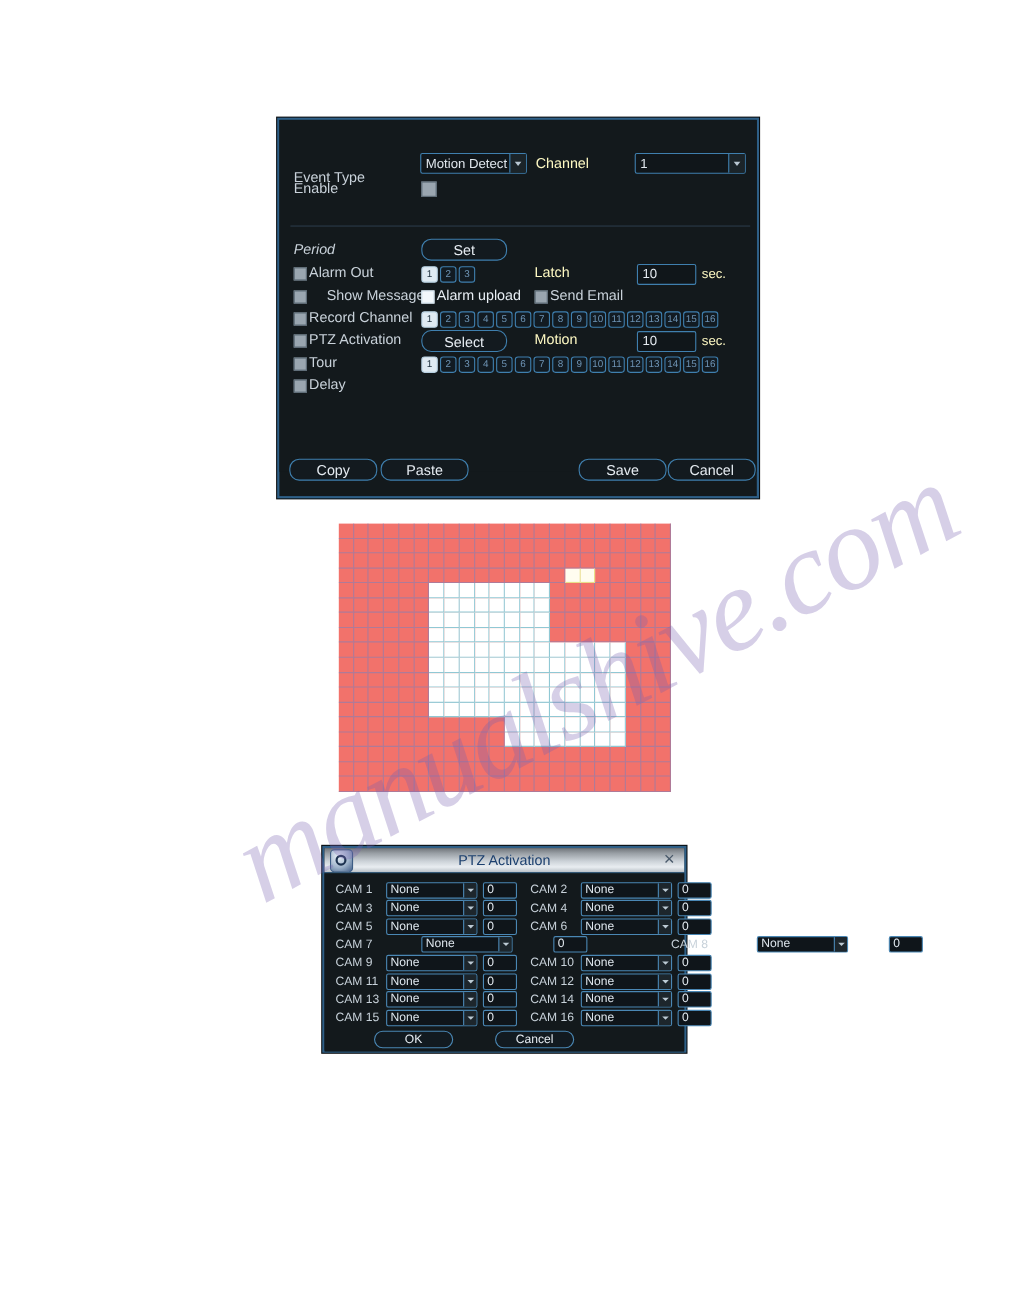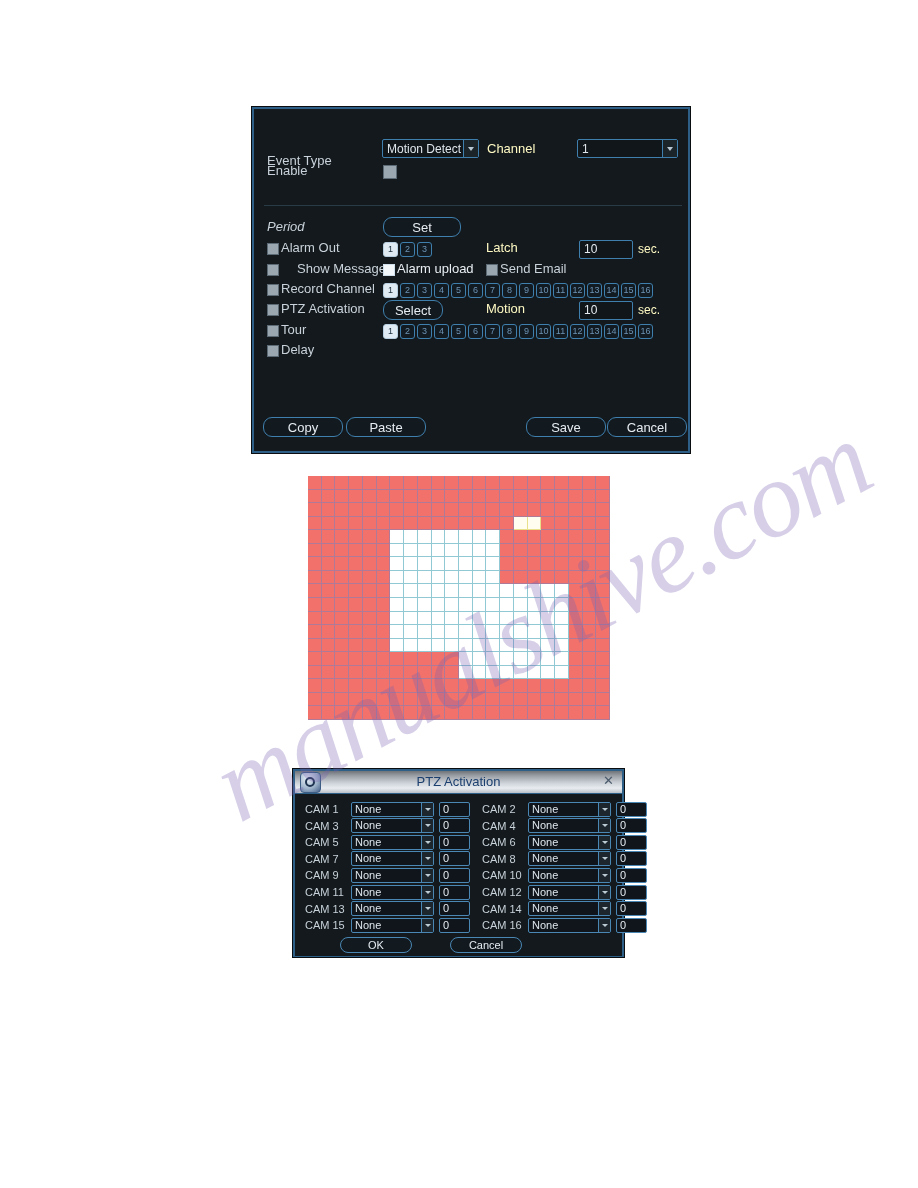--- a/index.html
+++ b/index.html
@@ -424,21 +424,21 @@
         <div class="chip">11</div>
         <div class="chip">12</div>
         <div class="chip">13</div>
         <div class="chip">14</div>
         <div class="chip">15</div>
         <div class="chip">16</div>
       </div>
 
     <div class="abs cb" style="left:13px; top:195px;"></div>
     <div class="abs lbl" style="left:27px; top:192px;">PTZ Activation</div>
-    <div class="abs btn" style="left:129px; top:191px; width:60px;">Select</div>
+    <div class="abs btn" style="left:129px; top:191px; width:78px;">Select</div>
     <div class="abs lbl dim" style="left:232px; top:192px;">Motion</div>
     <div class="abs ti" style="left:325px; top:192px; width:54px;">10</div>
     <div class="abs lbl dim" style="left:384px; top:194px; font-size:12px;">sec.</div>
 
     <div class="abs cb" style="left:13px; top:216px;"></div>
     <div class="abs lbl" style="left:27px; top:213px;">Tour</div>
     <div class="abs chips" id="tour-chips" style="left:129px; top:215px;">
         <div class="chip on">1</div>
         <div class="chip">2</div>
         <div class="chip">3</div>
@@ -915,21 +915,21 @@
         </div>
         <div class="ptz-num">0</div>
         <div style="width: 12px;"></div>
         <div class="ptz-cam-label">CAM 6</div>
         <div class="ptz-dd">
           <div class="v">None</div>
           <div class="a"></div>
         </div>
         <div class="ptz-num">0</div>
       </div>
-      <div class="ptz-row" style="left: 10px; top: 56.8px;">
+      <div class="ptz-row" style="left: 10px; top: 56.8px; gap: 32px;">
         <div class="ptz-cam-label">CAM 7</div>
         <div class="ptz-dd">
           <div class="v">None</div>
           <div class="a"></div>
         </div>
         <div class="ptz-num">0</div>
         <div style="width: 12px;"></div>
         <div class="ptz-cam-label">CAM 8</div>
         <div class="ptz-dd">
           <div class="v">None</div>

